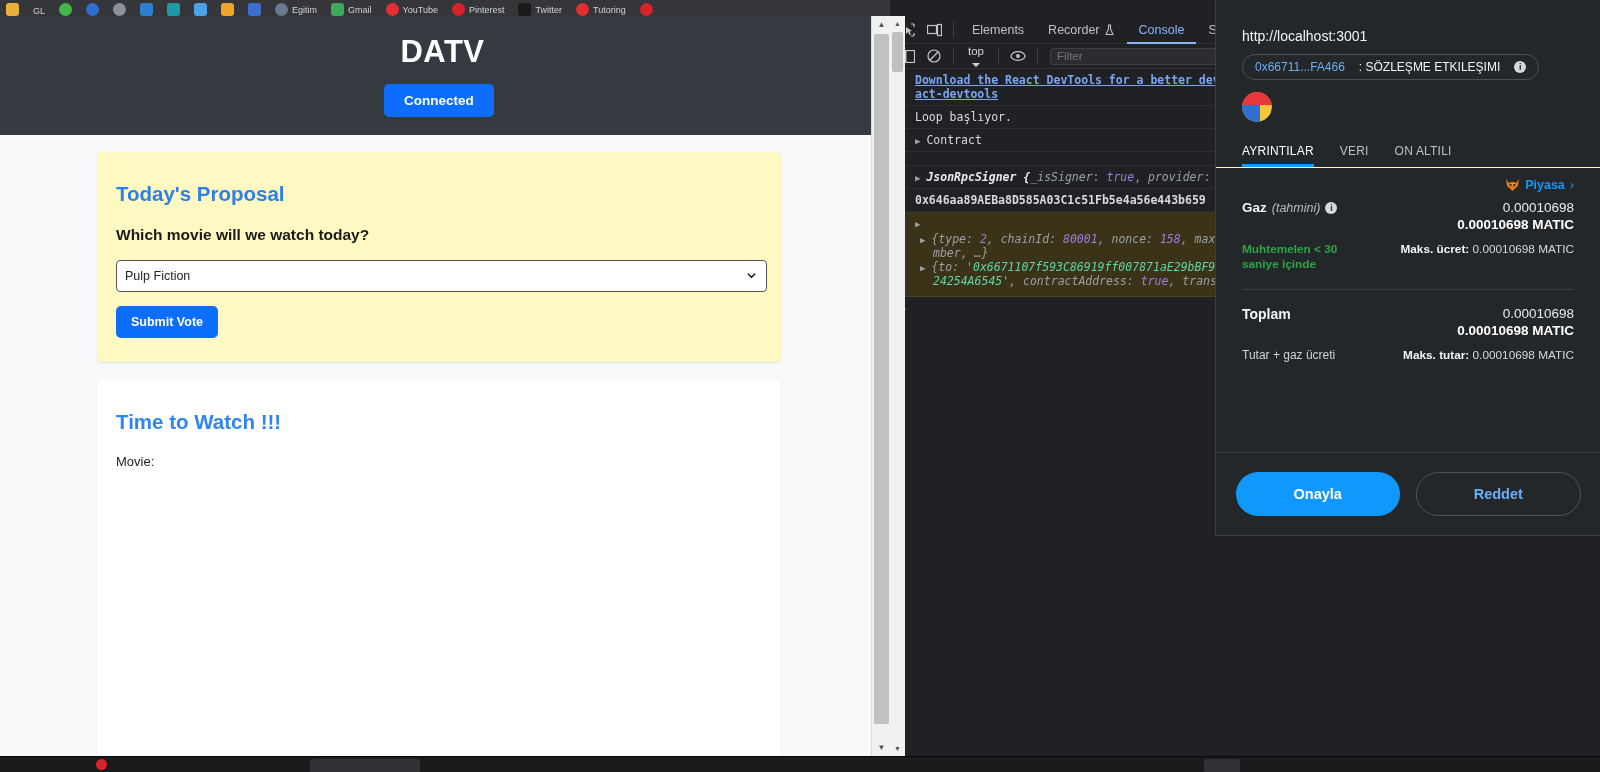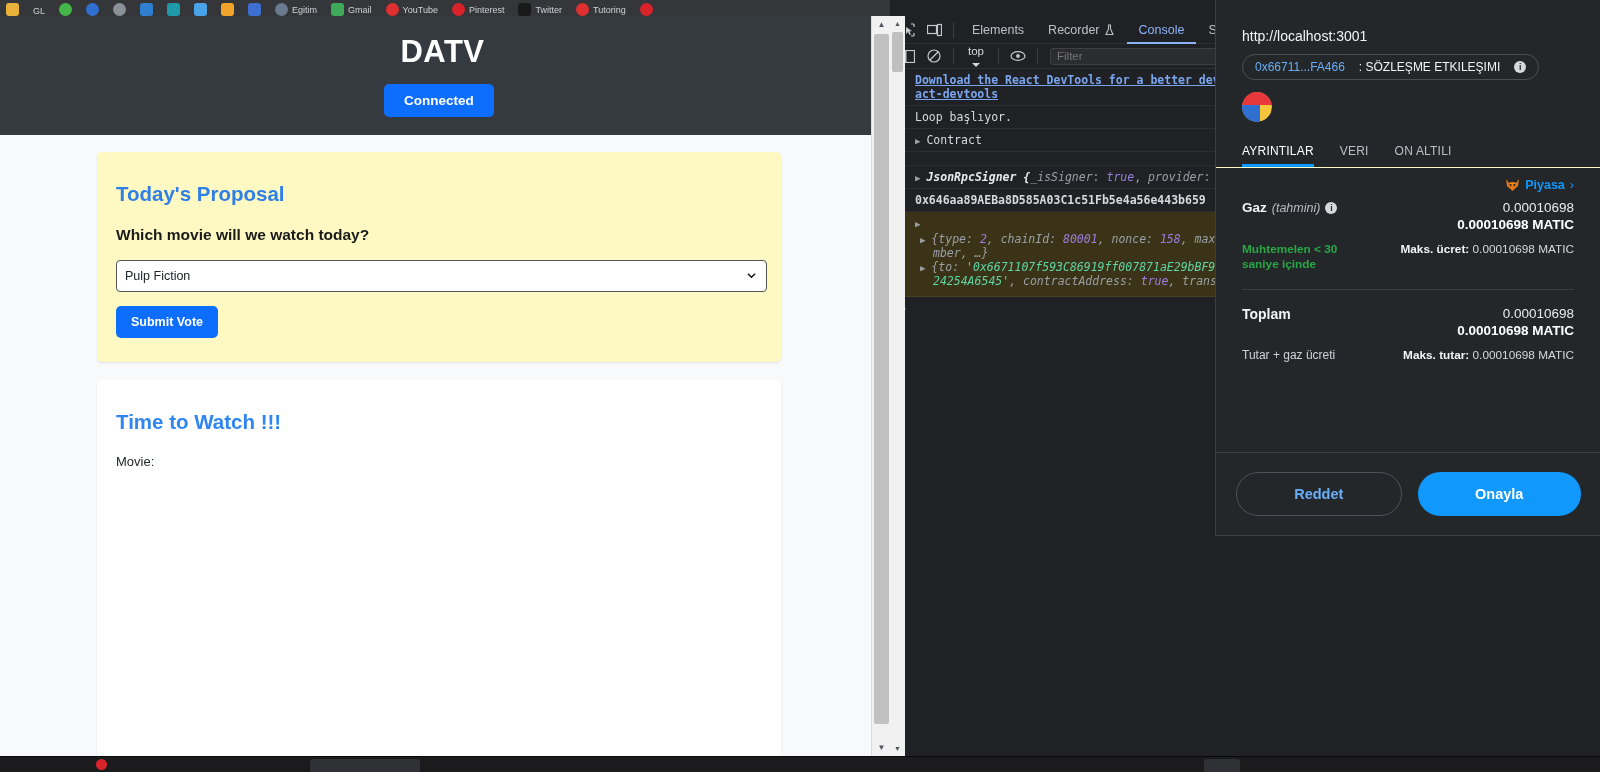--- a/index.html
+++ b/index.html
@@ -511,22 +511,22 @@
     <div class="mm-subrow">
       <div class="mm-total-sub" style="margin-top:0;">Tutar + gaz ücreti</div>
       <div class="mm-max">
         <b>Maks. tutar:</b>
         <span>0.00010698 MATIC</span>
       </div>
     </div>
   </div>
 
   <div class="mm-actions">
+    <button class="mm-btn confirm">Onayla</button>
     <button class="mm-btn reject">Reddet</button>
-    <button class="mm-btn confirm">Onayla</button>
   </div>
 </div>
 
 <div class="taskbar">
   <div class="tb-ico" style="background:#d8232a;border-radius:50%"></div>
   <div class="tb-active"></div>
   <div class="tb-right"></div>
 </div>
 
 </body></html>

